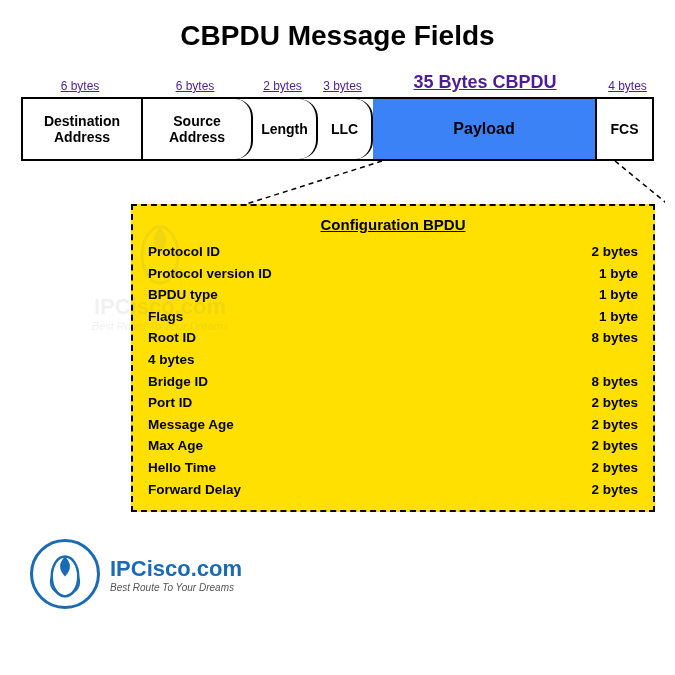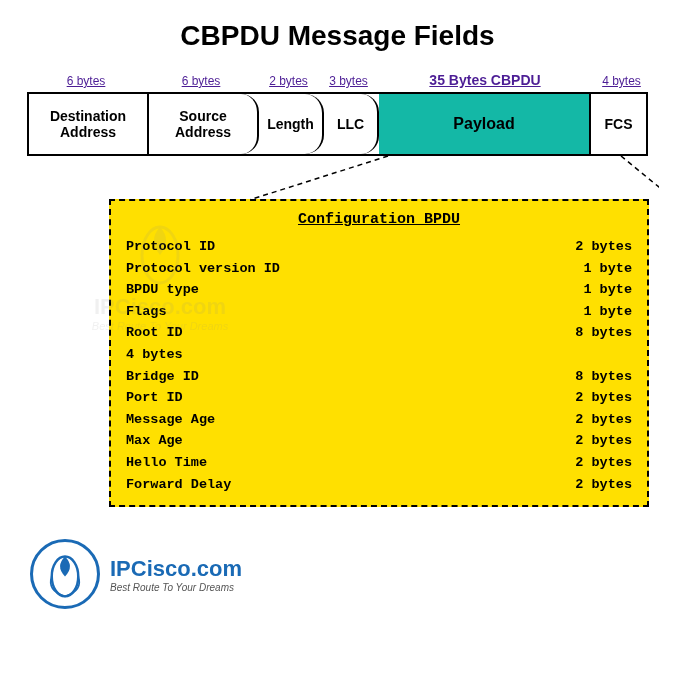--- a/index.html
+++ b/index.html
@@ -8,21 +8,21 @@
       height: 675px;
       background: #fff;
       font-family: Arial, sans-serif;
       overflow: hidden;
       position: relative;
     }
     .main-container {
       width: 675px;
       height: 624px;
       background: #fff;
-      padding: 10px 21px;
+      padding: 10px 15px;
       position: relative;
     }
     .title {
       text-align: center;
       font-size: 28px;
       font-weight: bold;
       padding: 10px 0 20px 0;
       color: #000;
     }
     .byte-labels {
@@ -56,21 +56,21 @@
     }
     .field-box:last-child {
       border-right: none;
     }
     .field-destination { flex: 0 0 120px; }
     .field-source { flex: 0 0 110px; border-radius: 18px; }
     .field-length { flex: 0 0 65px; border-radius: 19px; }
     .field-llc { flex: 0 0 55px; border-radius: 18px; }
     .field-payload {
       flex: 1;
-      background: #14b8a6;
+      background: #3b82f6;
       font-size: 16px;
     }
     .field-fcs { flex: 0 0 55px; }
     .config-box {
       border: 2px dashed #000;
       margin-left: 180px;
       margin-right: 0;
       margin-top: 0;
       background: #FFE000;
       padding: 10px 15px;
@@ -167,41 +167,41 @@
 
 <div class="main-container">
 
   <div class="title">CBPDU Message Fields</div>
 
   <div class="byte-labels">
     <div class="byte-label" style="width:120px;">6 bytes</div>
     <div class="byte-label" style="width:110px;">6 bytes</div>
     <div class="byte-label" style="width:65px;">2 bytes</div>
     <div class="byte-label" style="width:55px;">3 bytes</div>
-    <div class="byte-label" style="flex:1; font-weight:bold; font-size:14px;">35 Bytes CBPDU</div>
+    <div class="byte-label" style="flex:1; font-weight:bold; font-size:18px;">35 Bytes CBPDU</div>
     <div class="byte-label" style="width:55px;">4 bytes</div>
   </div>
 
   <div class="fields-row">
     <div class="field-box field-destination">Destination<br>Address</div>
     <div class="field-box field-source">Source<br>Address</div>
     <div class="field-box field-length">Length</div>
     <div class="field-box field-llc">LLC</div>
     <div class="field-box field-payload">Payload</div>
     <div class="field-box field-fcs">FCS</div>
   </div>
 
   <svg class="connector-svg" height="45" style="margin: 0 5px;">
 
     <line x1="362" y1="0" x2="220" y2="45" stroke="#000" stroke-width="1.5" stroke-dasharray="5,4"></line>
 
     <line x1="595" y1="0" x2="650" y2="45" stroke="#000" stroke-width="1.5" stroke-dasharray="5,4"></line>
   </svg>
 
-  <div class="config-box" style="margin-top:-2px; margin-left: 88px; margin-right: 5px; font-family: Liberation Mono, monospace;">
+  <div class="config-box" style="margin-top:-2px; margin-left: 116px; margin-right: 5px;">
     <div class="config-title">Configuration BPDU</div>
     <div>
       <div class="config-row">
         <span class="field-name">Protocol ID</span>
         <span class="field-size">2 bytes</span>
       </div>
       <div class="config-row">
         <span class="field-name">Protocol version ID</span>
         <span class="field-size">1 byte</span>
       </div>

